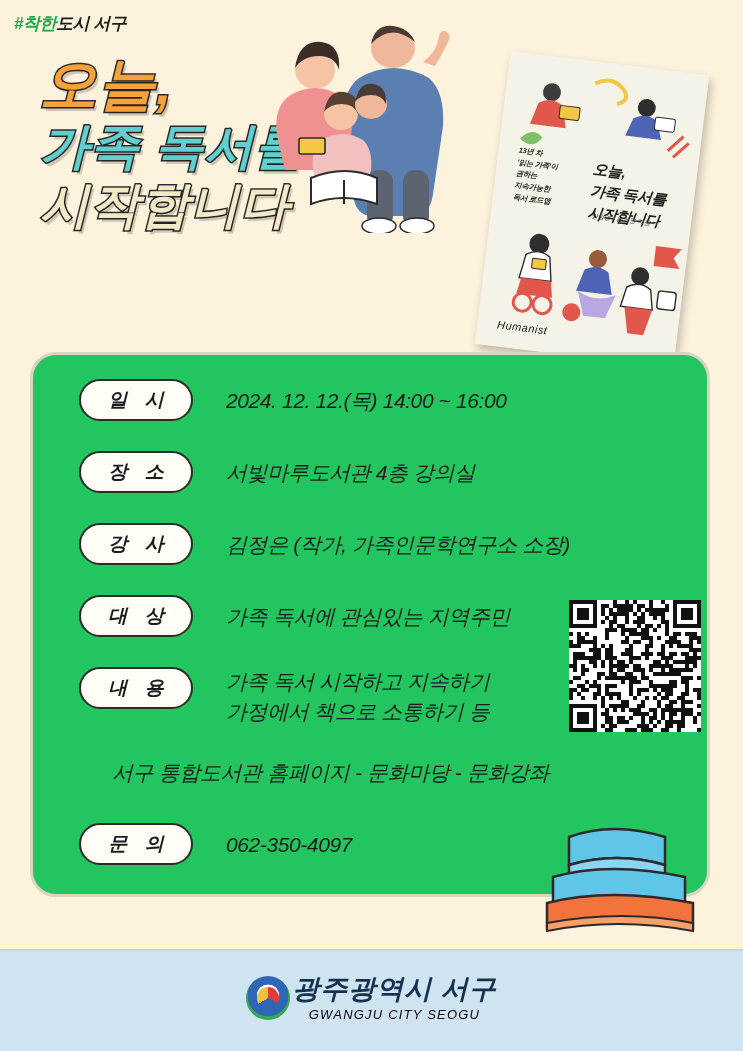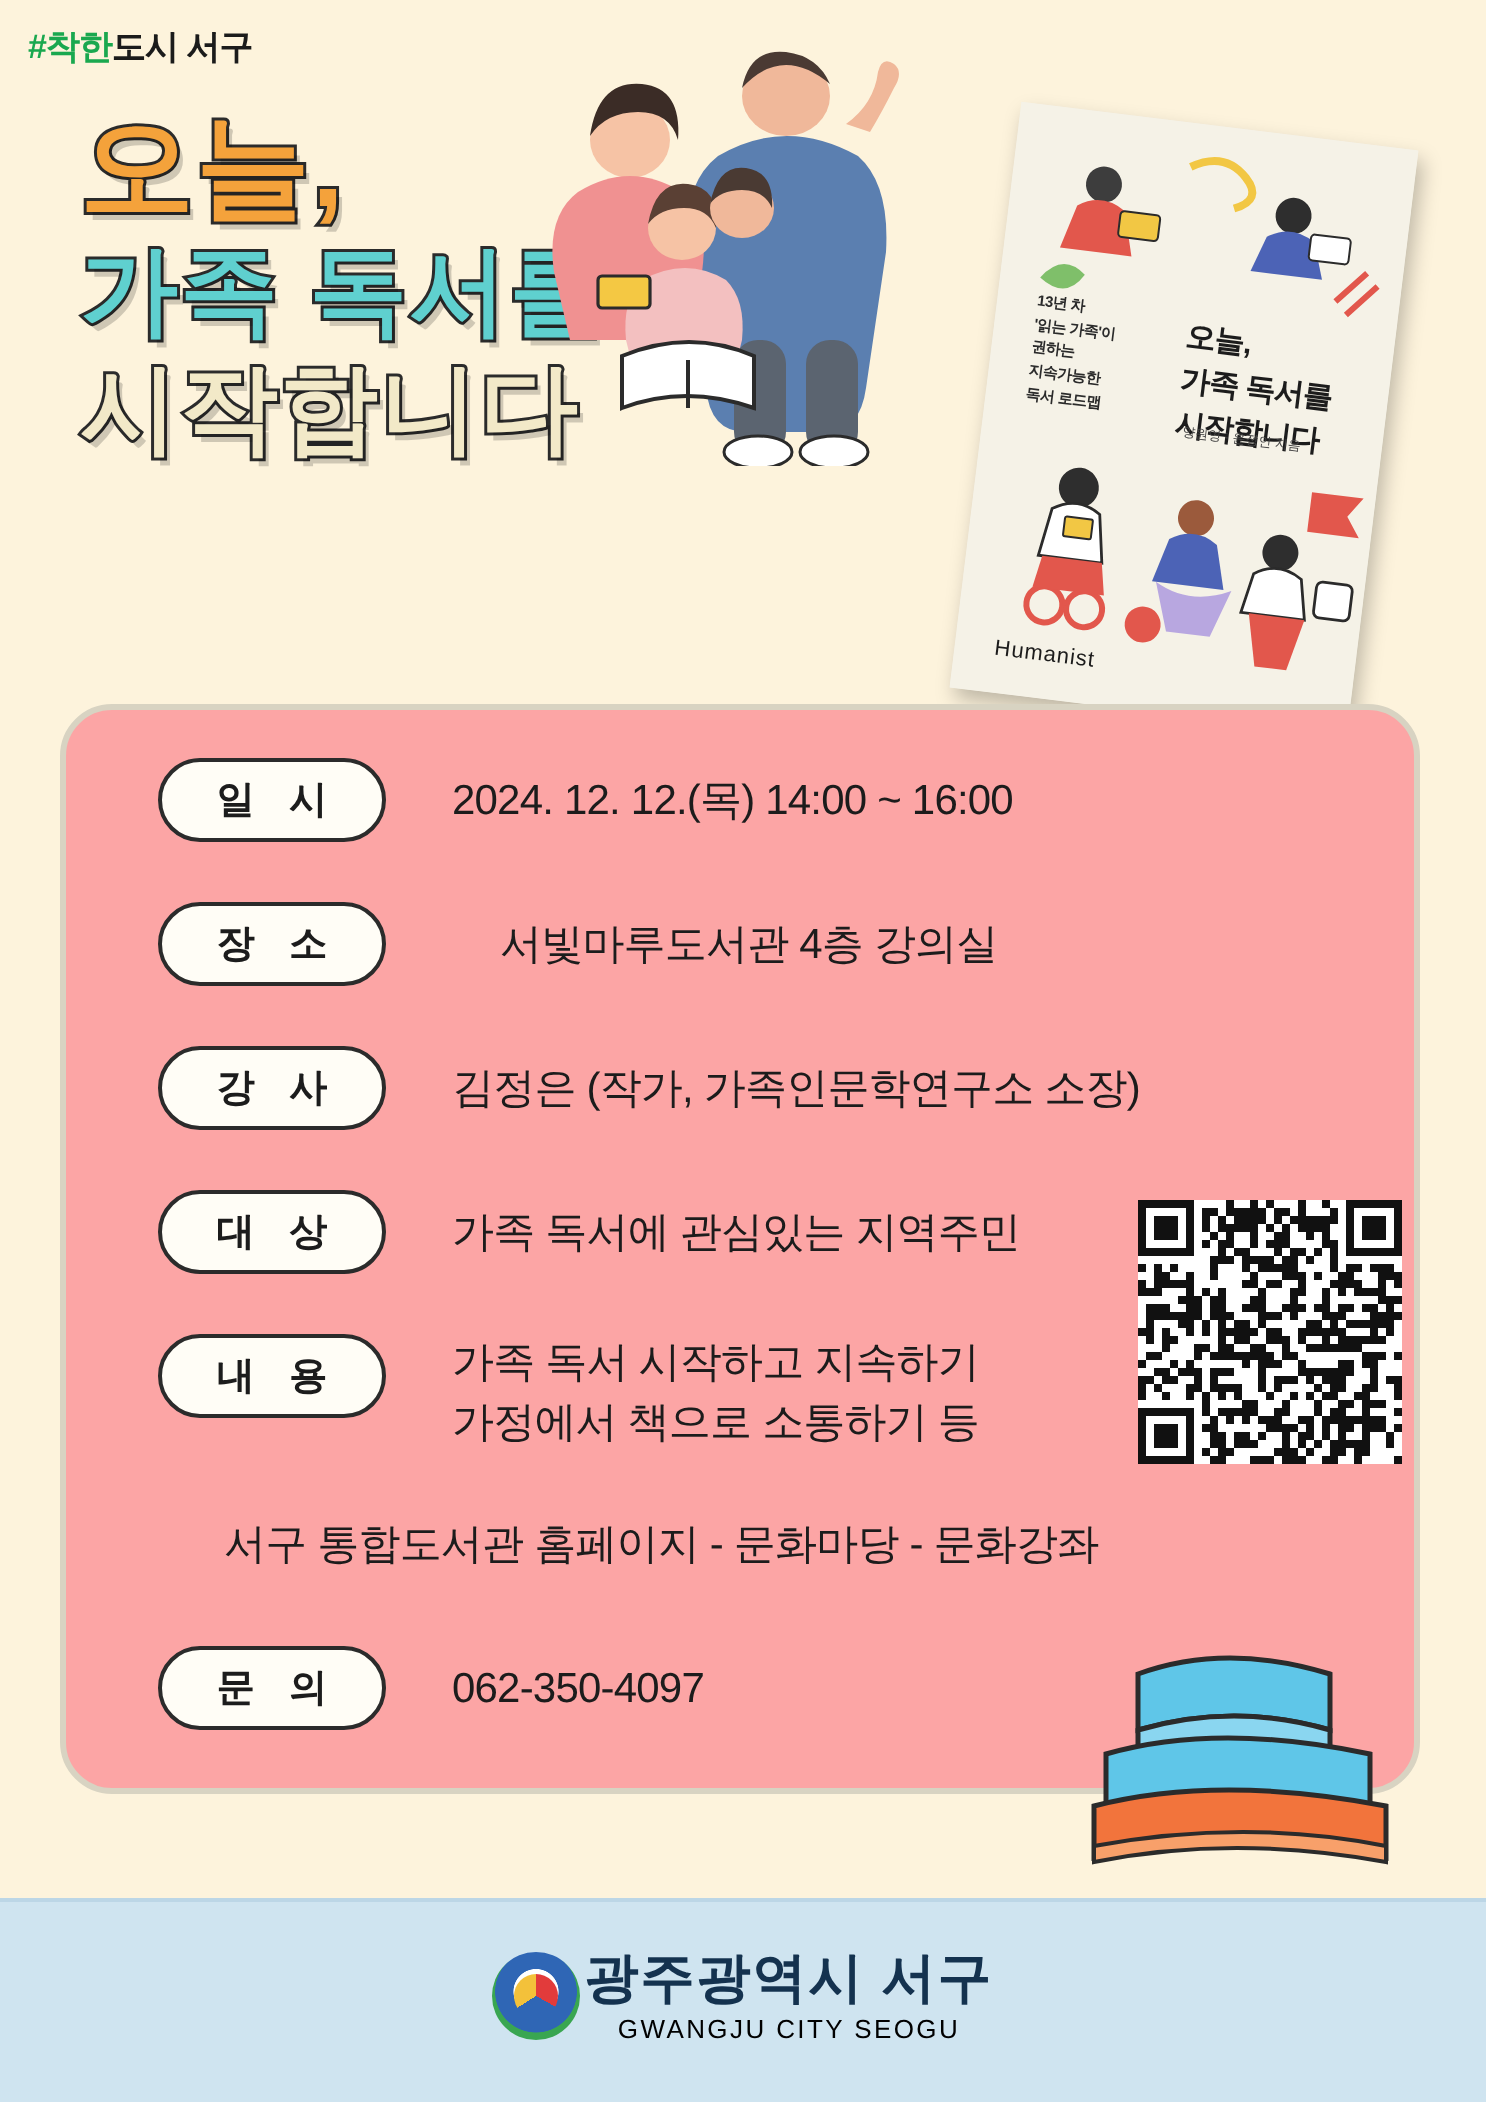--- a/index.html
+++ b/index.html
@@ -11,20 +11,21 @@
     height: 1051px;
     font-family: "Liberation Sans", sans-serif;
     background: #fdf4dd;
     overflow: hidden;
     position: relative;
   }
   .poster {
     position: absolute;
     inset: 0;
     background: #fdf3dc;
+    font-style: italic;
   }
   
   .brand {
     position: absolute;
     left: 14px;
     top: 12px;
     font-size: 17px;
     font-weight: bold;
     letter-spacing: -0.5px;
     color: #1aa84f;
@@ -122,21 +123,21 @@
     color: #1c1c1c;
     letter-spacing: 0.5px;
   }
   
   .card {
     position: absolute;
     left: 30px;
     top: 352px;
     width: 680px;
     height: 545px;
-    background: #fca5a5;
+    background: #22c55e;
     border: 3px solid #d8d3c2;
     border-radius: 26px;
     box-sizing: border-box;
   }
   .row {
     position: absolute;
     display: flex;
     align-items: flex-start;
     left: 46px;
   }
@@ -332,21 +333,21 @@
     <div class="bc-pub">Humanist</div>
   </div>
 
   <div class="card">
 
     <div class="row" style="top: 24px;">
       <div class="pill">일 시</div>
       <div class="rowtext">2024. 12. 12.(목) 14:00 ~ 16:00</div>
     </div>
 
-    <div class="row" style="top: 96px; gap: 24px;">
+    <div class="row" style="top: 96px;">
       <div class="pill">장 소</div>
       <div class="rowtext">서빛마루도서관 4층 강의실</div>
     </div>
 
     <div class="row" style="top: 168px; text-align: right;">
       <div class="pill">강 사</div>
       <div class="rowtext">김정은 (작가, 가족인문학연구소 소장)</div>
     </div>
 
     <div class="row" style="top: 240px;">

